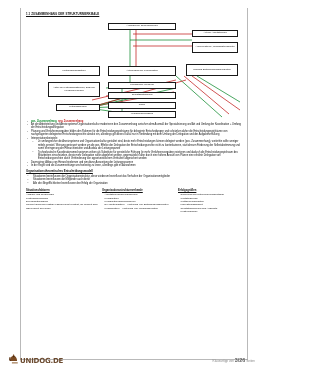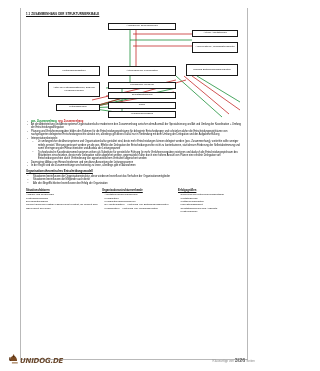--- a/index.html
+++ b/index.html
@@ -170,21 +170,20 @@
     left: 8px; top: 5px;
     display: flex;
     align-items: flex-end;
     height: 14px;
   }
   .logo-dog { width: 13px; height: 13px; }
   .logo-text {
     font-family: "DejaVu Sans", sans-serif;
     font-size: 7px;
     font-weight: bold;
-    font-style: italic;
     color: #6b4a2f;
     letter-spacing: -0.2px;
     margin-left: -1px;
     margin-bottom: 0.5px;
     text-align: right;
   }
   .footer-right {
     position: absolute;
     right: 8px; top: 11px;
     font-size: 3.1px;

